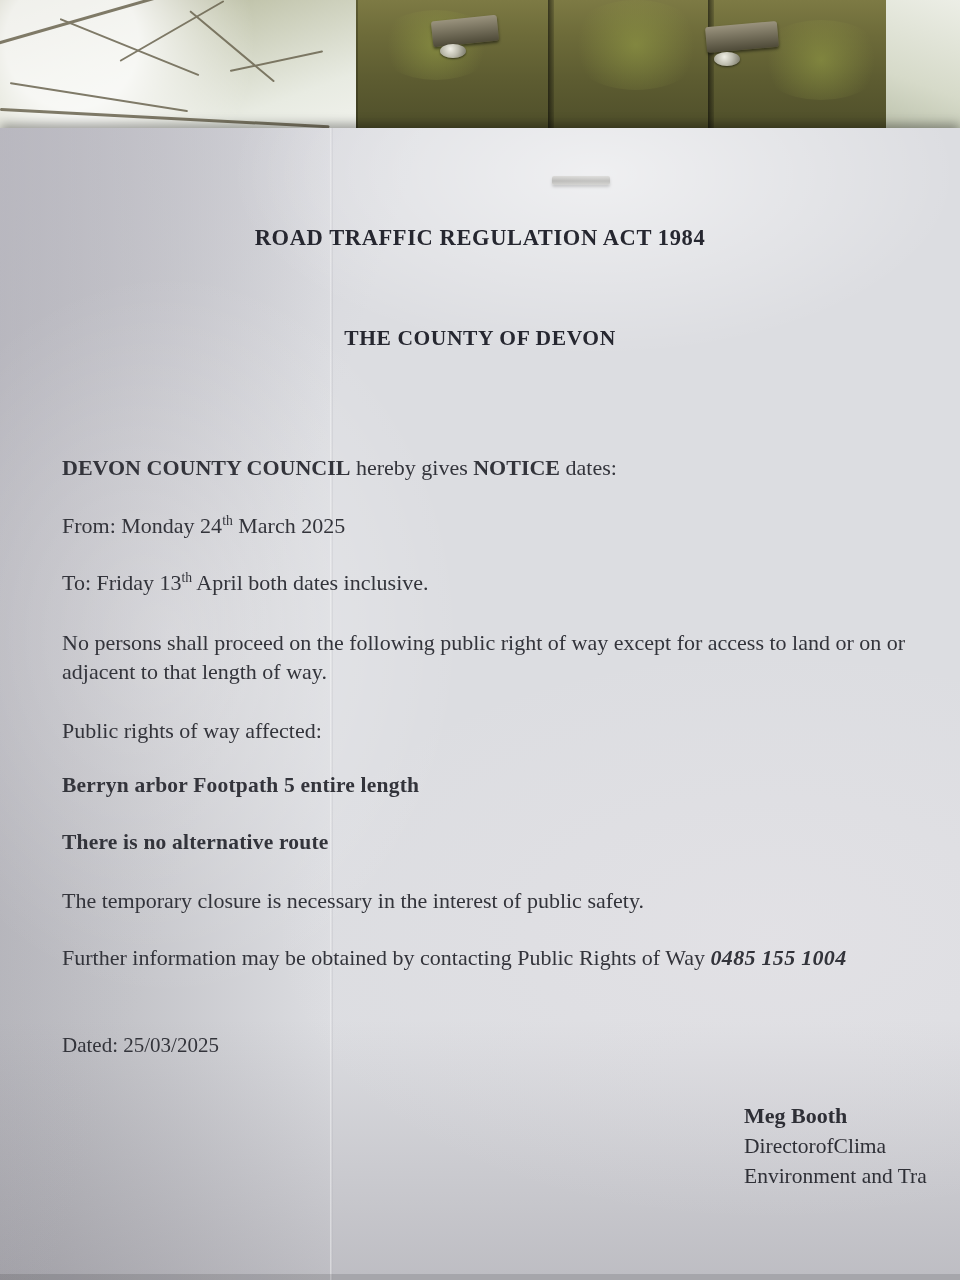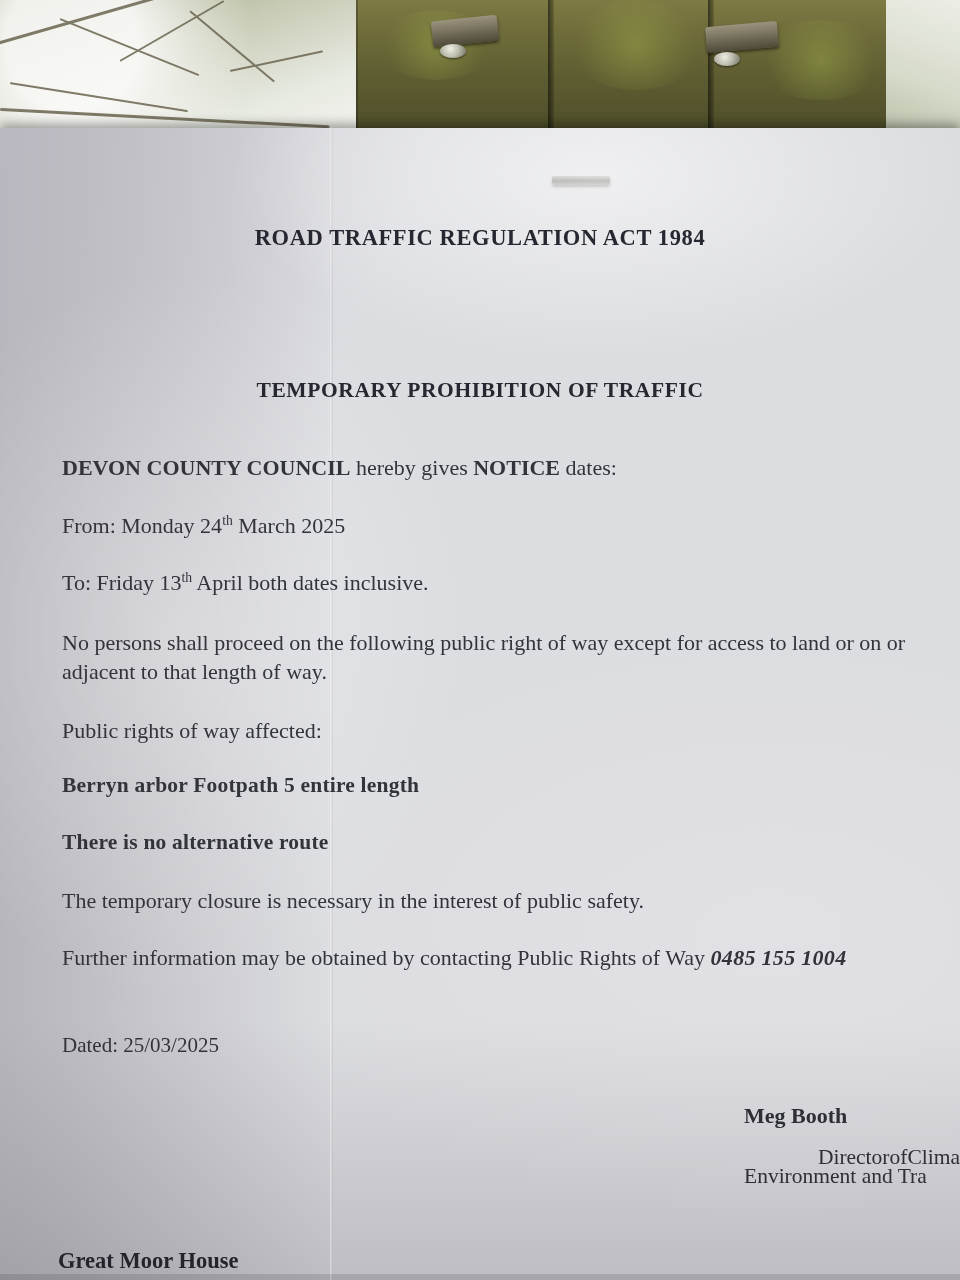--- a/index.html
+++ b/index.html
@@ -185,21 +185,21 @@
     left: 744px;
     width: 260px;
     font-size: 21.5px;
     line-height: 1.42;
     color: #2e2f36;
   }
   .sig-name { top: 972px; font-weight: bold; font-size: 22px; }
   .sig-l1   { top: 1003px; }
   .sig-l2   { top: 1033px; }
   .sig-line { white-space: nowrap; }
-  .sig-l1 .sig-line { display:flex; justify-content: flex-end; width: 216px; margin-top: 11px;}
+  .sig-l1 .sig-line { display:flex; justify-content: flex-start; width: 216px;}
 
   .footer {
     position: absolute;
     left: 58px;
     font-weight: bold;
     font-size: 22.5px;
     line-height: 1.33;
     color: #24252c;
   }
   .f1 { top: 1088px; }
@@ -246,21 +246,21 @@
 
     <div class="shadow-left"></div>
     <div class="shadow-bottom"></div>
     <div class="crease" style="left:330px;"></div>
     <div class="staple"></div>
     <div class="sheen"></div>
 
     <div class="doc">
 
       <div class="hdr h1">ROAD TRAFFIC REGULATION ACT 1984</div>
-      <div class="hdr h4">TEMPORARY PROHIBITION OF TRAFFIC</div>
+      <div class="hdr h3">THE COUNTY OF DEVON</div>
 
       <div class="body b-notice">
         <span class="strong">DEVON COUNTY COUNCIL</span><span> hereby gives </span><span class="strong">NOTICE</span><span> dates:</span>
       </div>
 
       <div class="body b-from">
         <span>From: Monday 24</span><sup>th</sup><span> March 2025</span>
       </div>
 
       <div class="body b-to">
@@ -288,20 +288,19 @@
         <span class="sig-line">
           <span>Director</span>
           <span>of</span>
           <span>Clima</span>
         </span>
       </div>
       <div class="sig sig-l2">
         <span class="sig-line">Environment and Tra</span>
       </div>
 
-      <div class="footer f2">Great Moor House</div>
       <div class="footer f3">Sowton</div>
 
     </div>
 
     <div class="clip-bottom"></div>
   </div>
 </div>
 
 </body></html>

